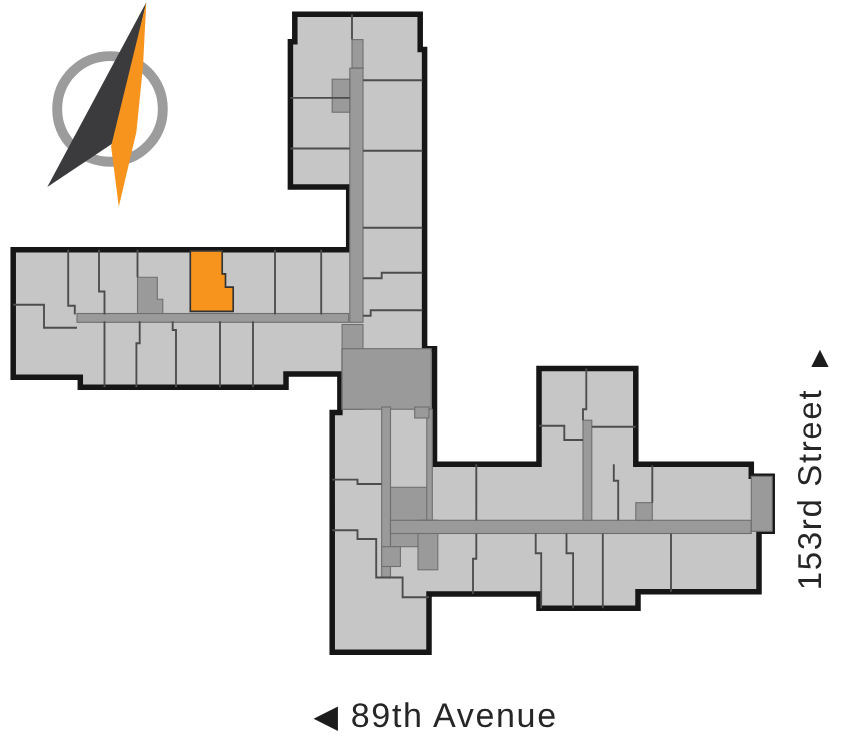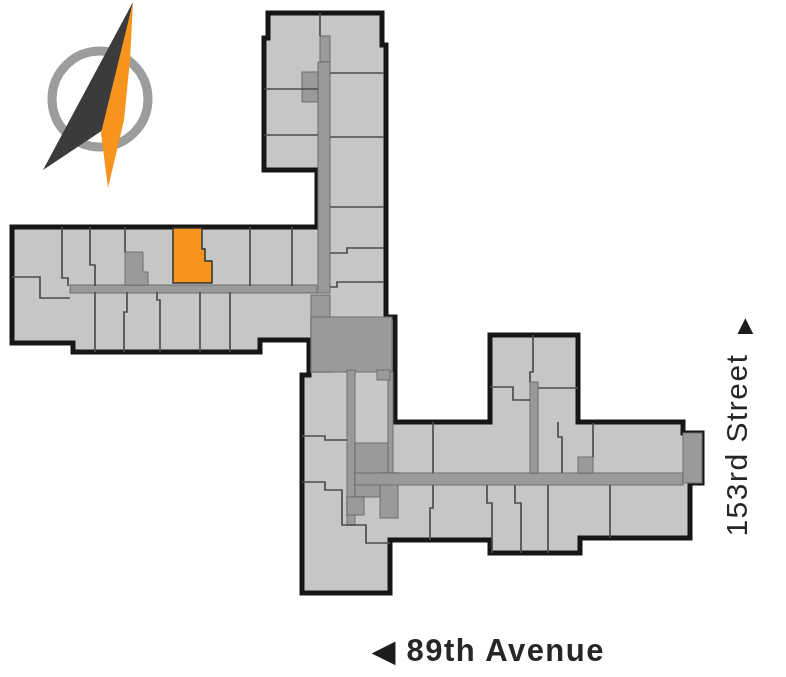--- a/index.html
+++ b/index.html
@@ -14,22 +14,22 @@
   }
   #street-right-wrap{
     left:635px;top:425px;width:210px;height:40px;
     transform:rotate(-90deg);transform-origin:50% 50%;
     text-align:center;font-size:30px;white-space:nowrap;
   }
   #street-right-arrow{
     left:732px;top:310px;font-size:27px;color:#1c1c1c;
   }
   #street-bottom-wrap{
-    left:285px;top:633px;width:320px;text-align:right;
-    font-size:31px;white-space:nowrap;font-weight:bold;
+    left:285px;top:633px;width:320px;text-align:left;
+    font-size:31px;white-space:nowrap;
   }
   #street-bottom-wrap .arrow{font-size:29px;margin-right:10px;color:#1c1c1c;}
   .outline{fill:#c6c6c6;stroke:#161616;stroke-width:5;stroke-linejoin:miter;}
   .cor{fill:#9a9a9a;stroke:#6f6f6f;stroke-width:1;}
   .divs{fill:none;stroke:#4d4d4d;stroke-width:1.7;stroke-linejoin:miter;}
   .unit-highlight{stroke:#333333;stroke-width:1.5;}
   .ring{fill:none;stroke-width:9;}
 </style>
 </head>
 <body>

